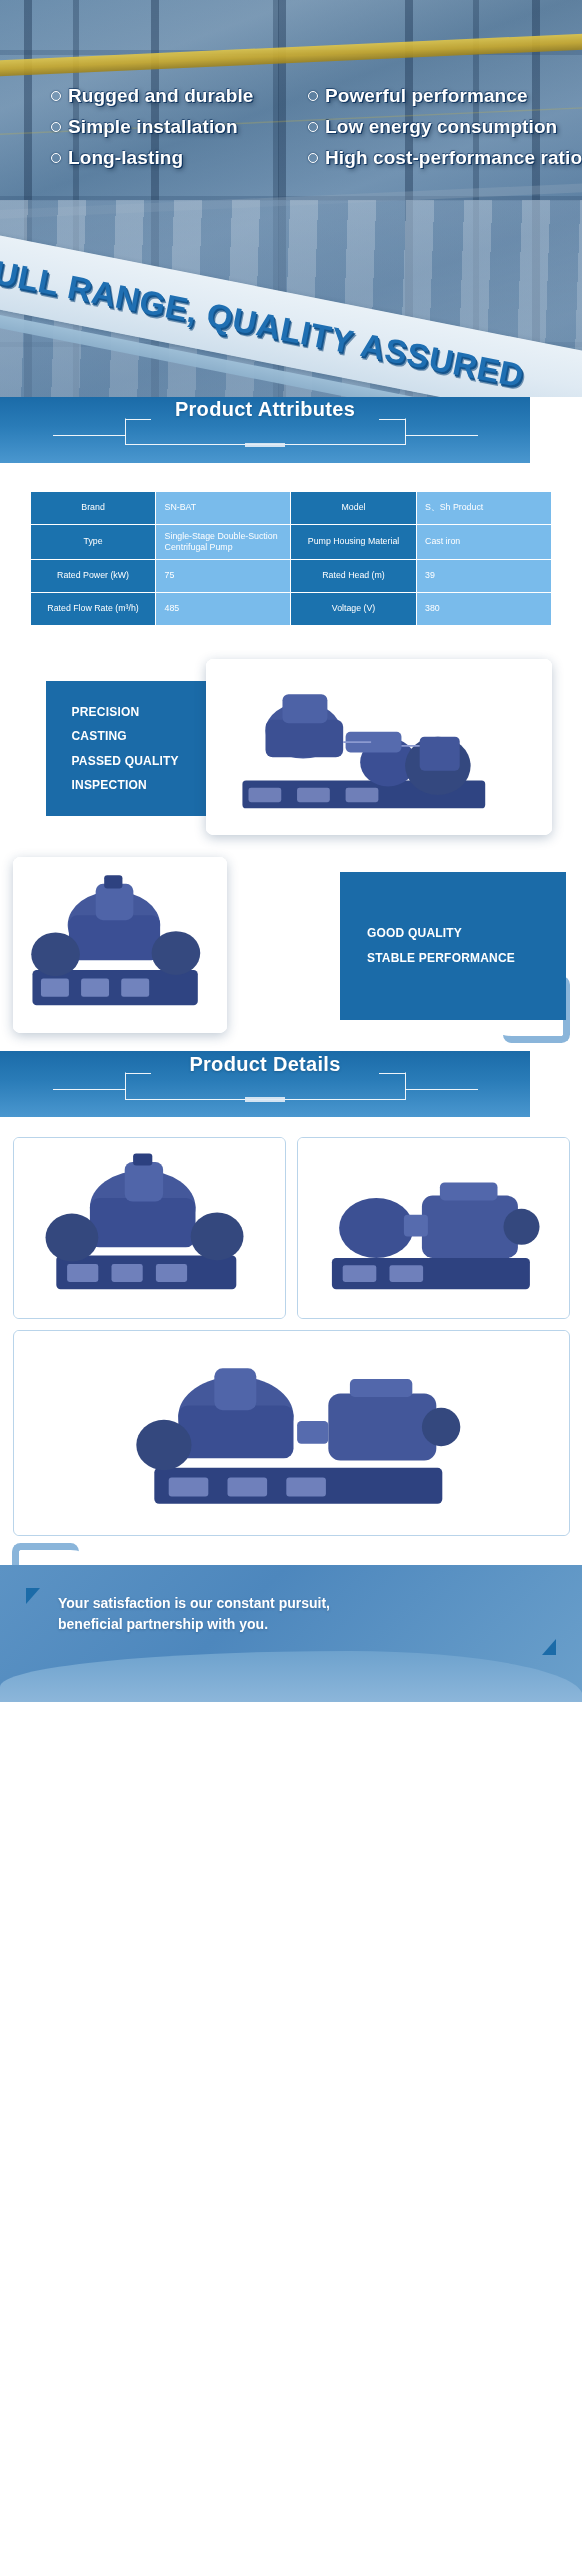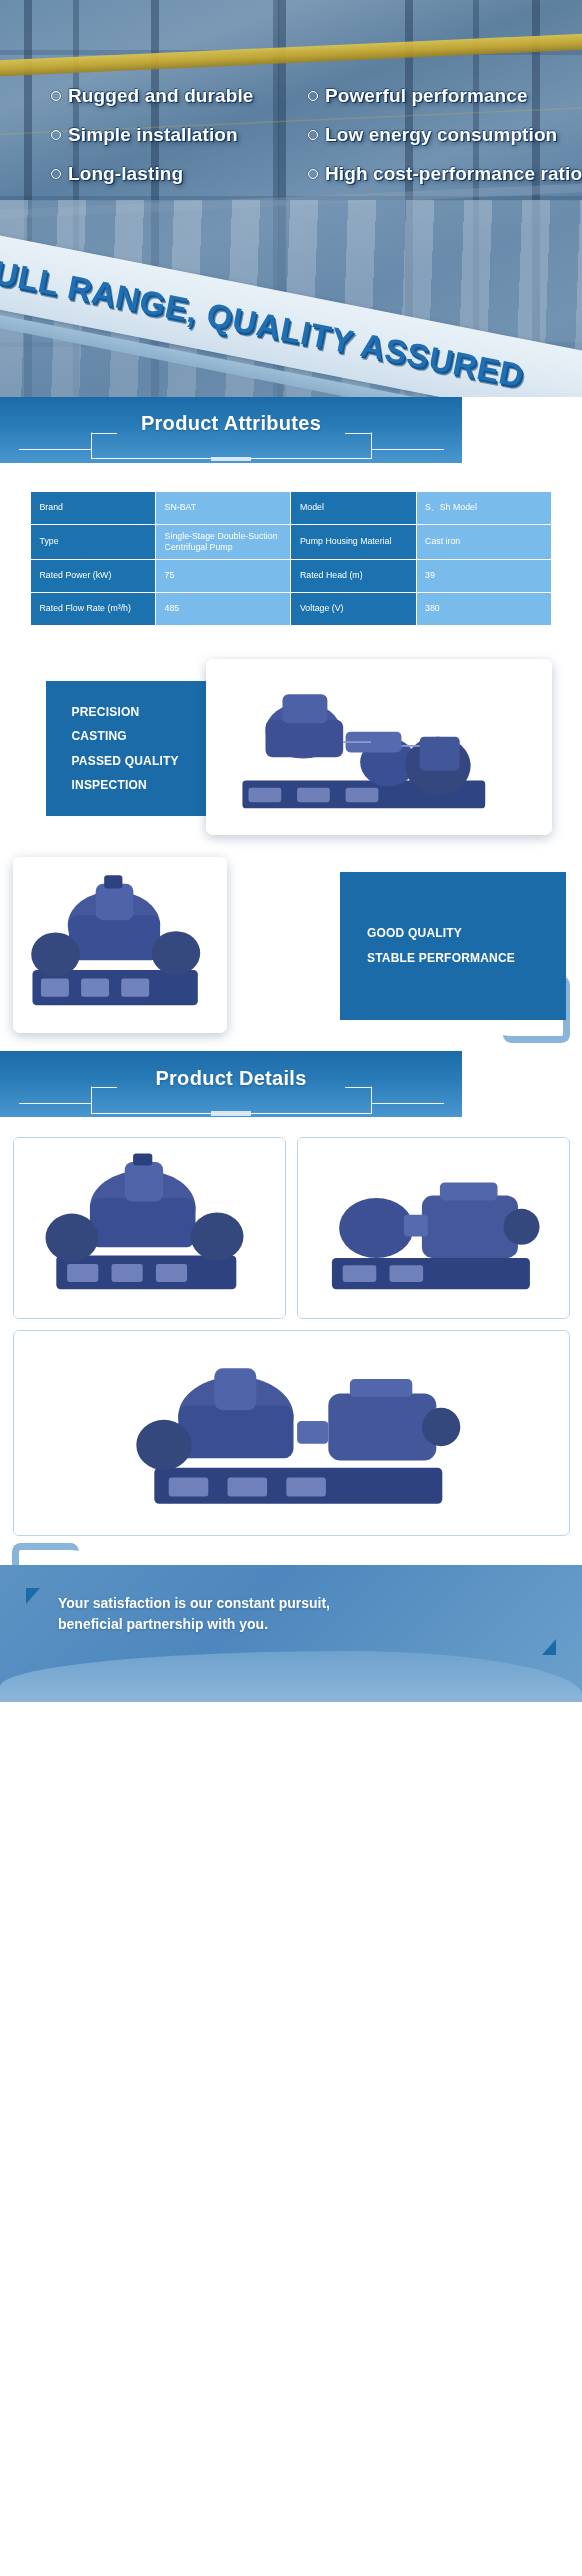--- a/index.html
+++ b/index.html
@@ -49,21 +49,21 @@
     background:
       linear-gradient(180deg, rgba(120,150,180,.25), rgba(90,125,160,.42)),
       repeating-linear-gradient(92deg, rgba(190,205,220,.55) 0 28px, rgba(120,150,180,.45) 28px 58px);
   }
 
   .hero-features {
     position: absolute;
     top: 85px; left: 0; width: 583px;
     display: grid;
     grid-template-columns: 291px 291px;
-    row-gap: 17px;
+    row-gap: 9px;
     z-index: 5;
   }
   .feat {
     display: flex; align-items: center; gap: 6.7px;
     padding-left: 51px;
     color: #ffffff;
     font-size: 19px;
     font-weight: 700;
     letter-spacing: 0.1px;
     white-space: nowrap;
@@ -113,23 +113,23 @@
     font-weight: 700;
     letter-spacing: 0.6px;
     color: #1f6fb2;
     text-shadow: 1.8px 1.8px 0 #14548c, 3px 3px 0 rgba(15,70,120,.55);
     white-space: nowrap;
   }
 
   
   .section-bar {
     position: relative;
-    width: 462px; height: 66px;
+    width: 530px; height: 66px;
     background: linear-gradient(180deg,#1b6ba8 0%,#2a7cb8 45%,#4a97cf 100%);
-    display: flex; align-items: flex-end; justify-content: center;
+    display: flex; align-items: flex-start; justify-content: center;
     overflow: hidden;
   }
   .sh-inner { position: relative; width: 425px; height: 52px; }
   .sh-frame {
     position: absolute; left: 72px; right: 72px; top: 20.6px; bottom: 3.6px;
     border: 0.6px solid rgba(255,255,255,.92);
     border-top-color: transparent;
   }
   .sh-frame::before, .sh-frame::after {
     content: ""; position: absolute; top: 0; width: 25.5px; height: 0.6px;
@@ -162,21 +162,21 @@
   .table-zone { padding: 28px 30px 25.5px; background: #fff; }
   .spec-table { width: 522px; border-collapse: separate; border-spacing: 1.8px; }
   .spec-table td {
     height: 32px;
     padding: 5.5px 8.5px;
     font-size: 8.8px;
     color: #ffffff;
     vertical-align: middle;
     line-height: 1.3;
   }
-  .c-label { background: #1b72ae; width: 96px; font-weight: 400; }
+  .c-label { background: #1b72ae; width: 96px; font-weight: 400; text-align: center; }
   .c-value { background: #79bbeb; width: 104px; font-weight: 400; }
 
   
   .fblock { position: relative; width: 583px; height: 200px; background: #fff; }
   .corner-br {
     position: absolute;
     width: 67px; height: 67px;
     border: 7.3px solid #8ab5da;
     border-radius: 8.5px;
   }
@@ -312,21 +312,21 @@
     </div>
   </section>
 
   <section class="table-zone">
     <table class="spec-table">
       <tbody>
         <tr>
           <td class="c-label">Brand</td>
           <td class="c-value">SN-BAT</td>
           <td class="c-label">Model</td>
-          <td class="c-value">S、Sh Model</td>
+          <td class="c-value">S、Sh Product</td>
         </tr>
         <tr>
           <td class="c-label">Type</td>
           <td class="c-value">Single-Stage Double-Suction Centrifugal Pump</td>
           <td class="c-label">Pump Housing Material</td>
           <td class="c-value">Cast iron</td>
         </tr>
         <tr>
           <td class="c-label">Rated Power (kW)</td>
           <td class="c-value">75</td>

